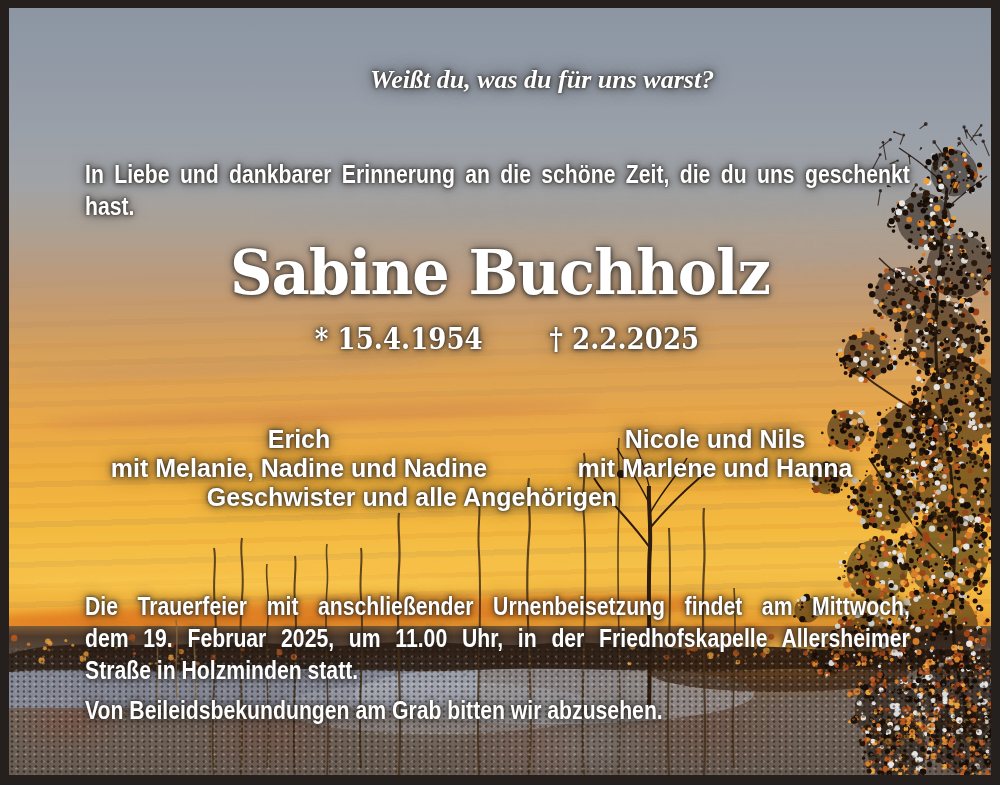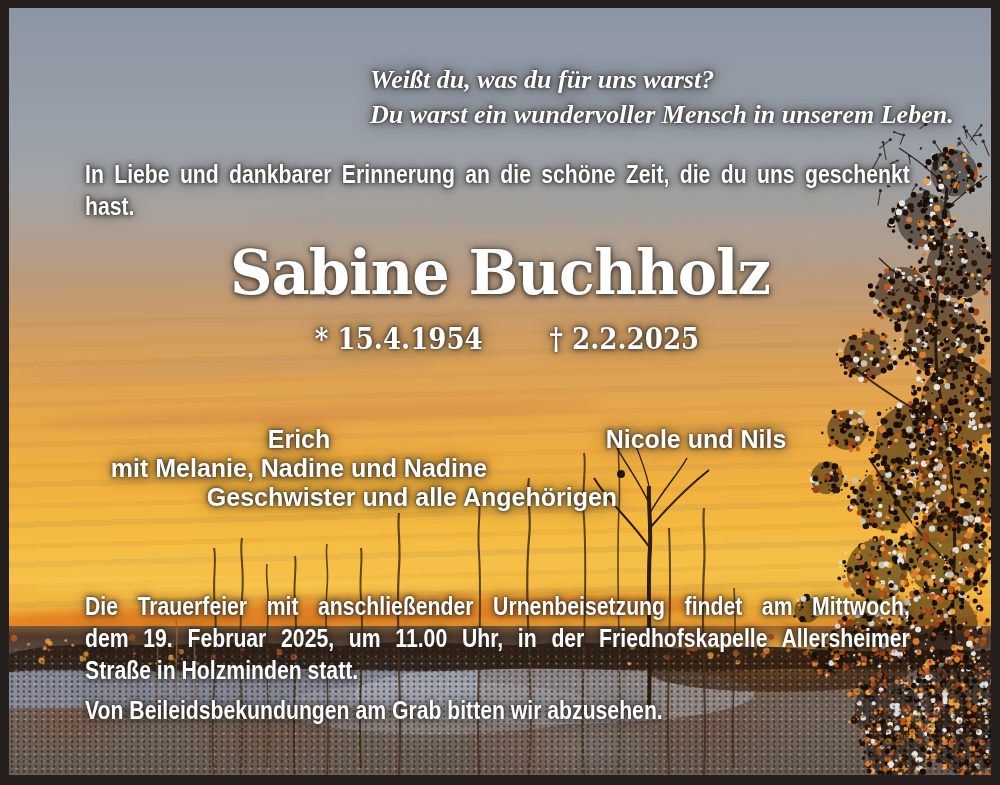--- a/index.html
+++ b/index.html
@@ -75,21 +75,21 @@
   .intro{top:150px;}
   .deceased{left:0;width:982px;top:232px;text-align:center;
             font-family:"DejaVu Serif",serif;font-weight:bold;font-size:62px;line-height:66px;
             transform:scaleX(.95);letter-spacing:-1px;
             text-shadow:0 0 10px rgba(60,55,50,.8),0 2px 5px rgba(60,55,50,.7),0 0 3px rgba(60,55,50,.85);}
   .dates{left:0;width:982px;top:314px;display:flex;justify-content:center;gap:74px;
          font-family:"DejaVu Serif",serif;font-weight:bold;font-size:29px;
          transform:translateX(7px) scaleX(.9);}
   .m-stack{position:absolute;width:500px;text-align:center;font-weight:bold;font-size:25px;line-height:29px;}
   .m-left{left:40px;top:417px;}
-  .m-right{left:437px;top:417px;}
+  .m-right{left:456px;top:417px;}
   .m-footer{left:0;width:806px;top:475px;text-align:center;font-weight:bold;font-size:25px;}
   .funeral{top:582px;}
   .condolence{top:686px;font-weight:bold;font-size:26px;}
 </style>
 </head>
 <body>
 
 <div class="photo">
 
   <div class="layer sky"></div>
@@ -3290,41 +3290,41 @@
       <circle cx="796.6" cy="645.0" r="2.6" fill="#b85a20" opacity=".8"></circle>
       <circle cx="746.6" cy="639.6" r="1.3" fill="#eda03a" opacity=".8"></circle>
       <circle cx="662.0" cy="626.9" r="1.4" fill="#eda03a" opacity=".8"></circle>
       <circle cx="41.2" cy="635.4" r="2.4" fill="#eda03a" opacity=".8"></circle>
     </svg>
 
   <div class="speckle"></div>
 
   <div class="txt epigraph">
     <div>Weißt du, was du für uns warst?</div>
-    <div>Du warst ein wundervoller Mensch in unserem Leben.</div>
   </div>
 
   <div class="txt condensed intro">
     <div class="jline">In Liebe und dankbarer Erinnerung an die schöne Zeit, die du uns geschenkt</div>
     <div>hast.</div>
   </div>
 
   <div class="txt deceased">Sabine Buchholz</div>
 
   <div class="txt dates">
     <span>* 15.4.1954</span>
     <span>† 2.2.2025</span>
   </div>
 
   <div class="txt m-stack m-left">
     <div>Erich</div>
     <div>mit Melanie, Nadine und Nadine</div>
   </div>
   <div class="txt m-stack m-right">
     <div>Nicole und Nils</div>
+    <div>mit Marlene und Hanna</div>
   </div>
   <div class="txt m-footer">Geschwister und alle Angehörigen</div>
 
   <div class="txt condensed funeral">
     <div class="jline">Die Trauerfeier mit anschließender Urnenbeisetzung findet am Mittwoch,</div>
     <div class="jline">dem 19. Februar 2025, um 11.00 Uhr, in der Friedhofskapelle Allersheimer</div>
     <div>Straße in Holzminden statt.</div>
   </div>
 
   <div class="txt condensed condolence">Von Beileidsbekundungen am Grab bitten wir abzusehen.</div>

